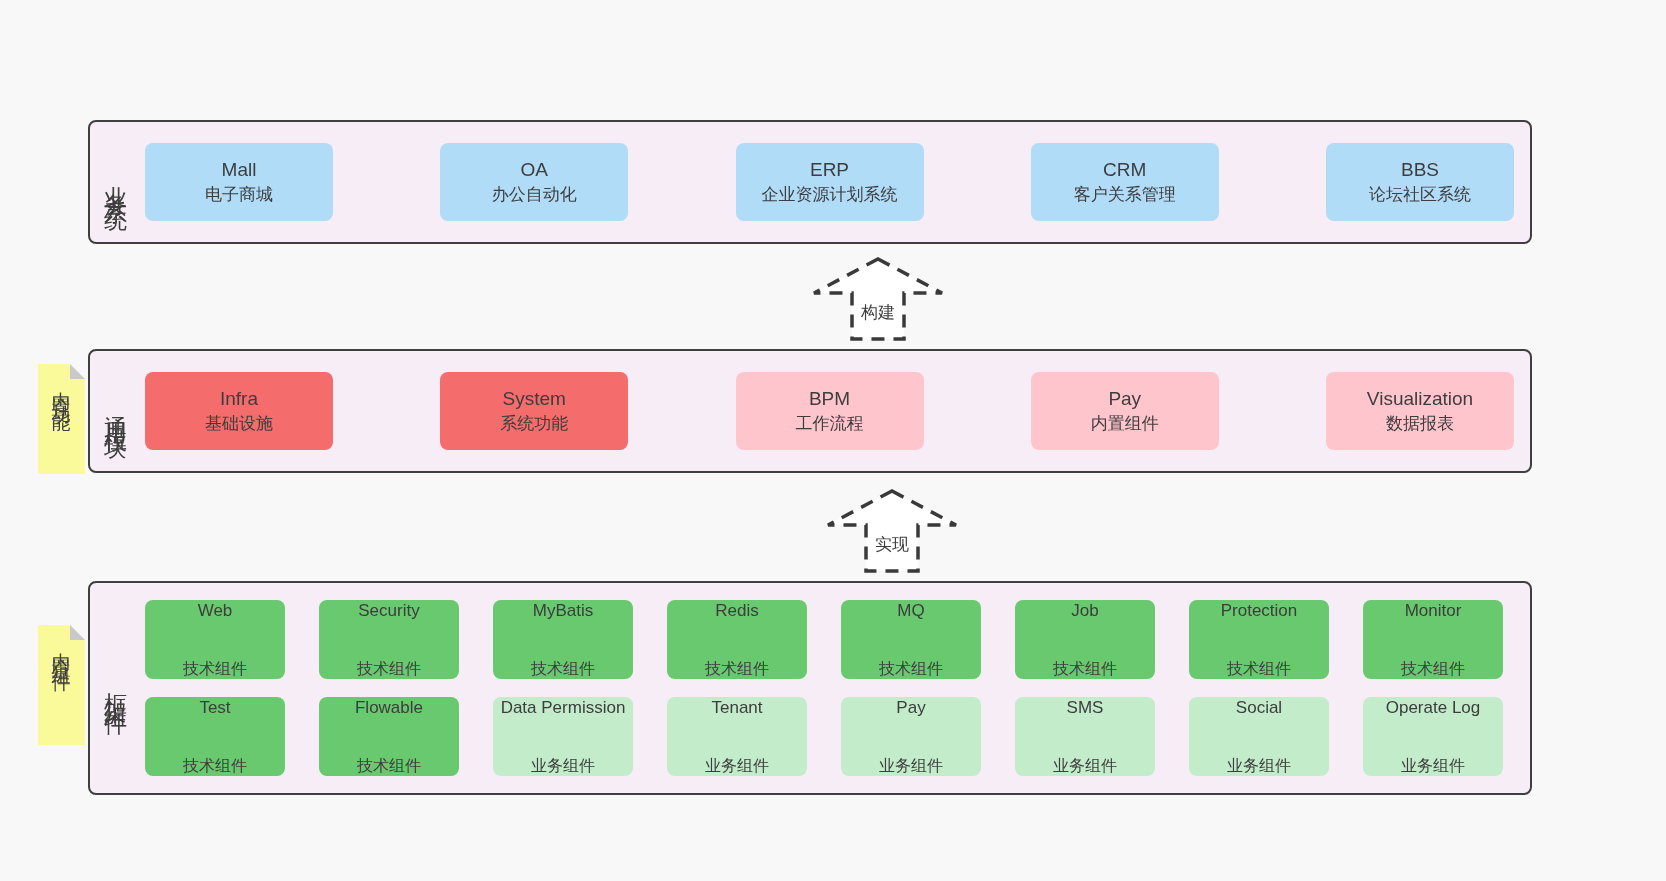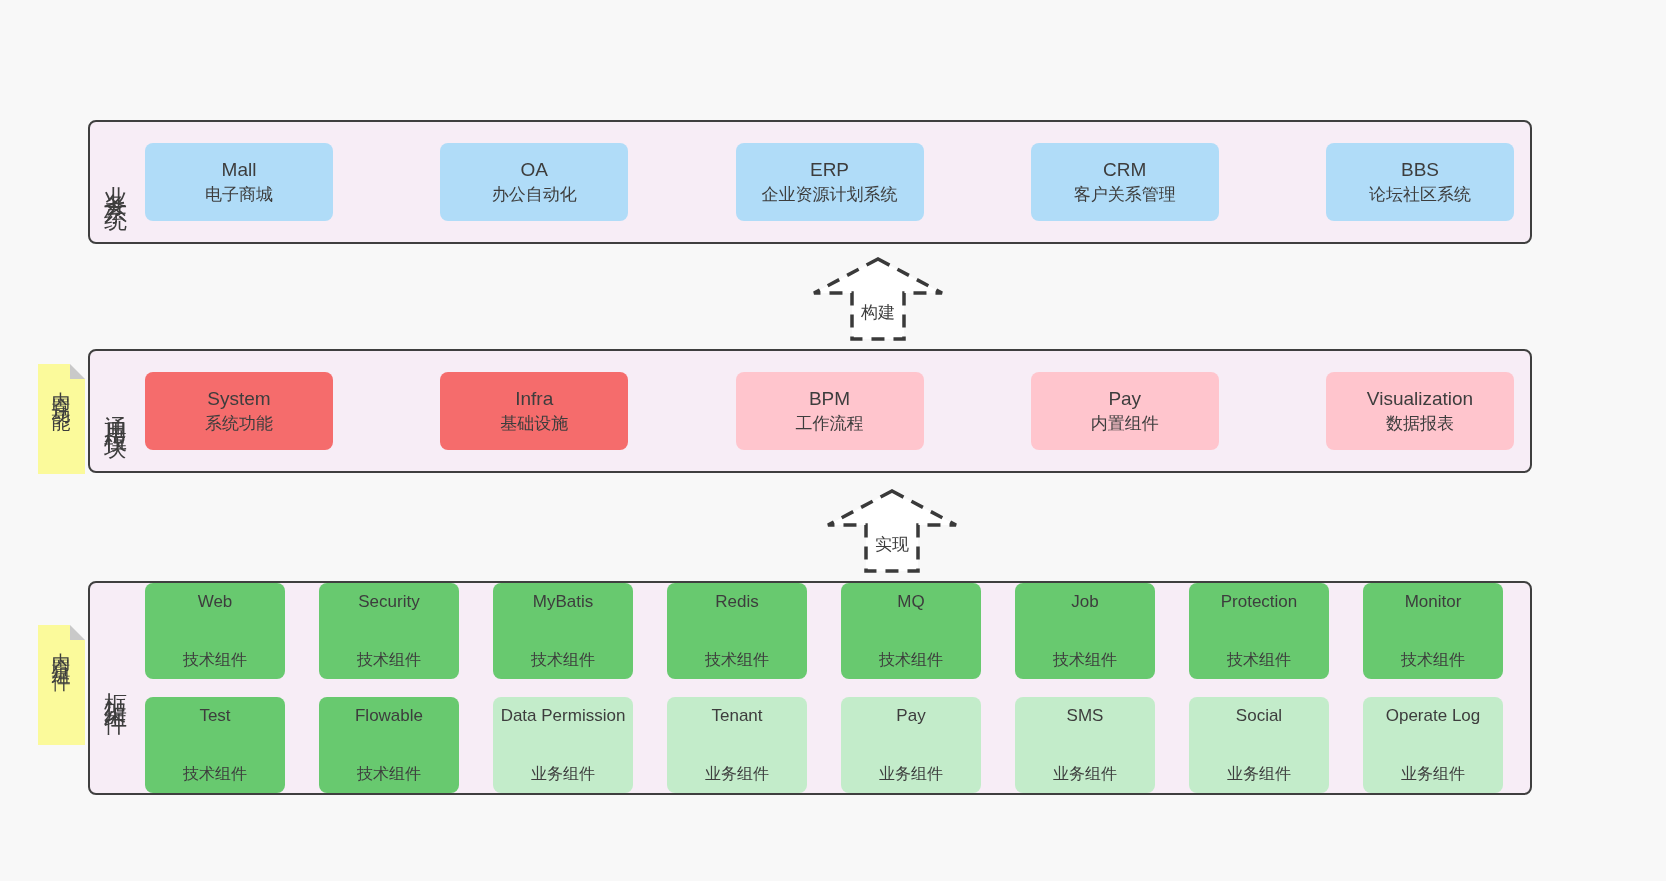--- a/index.html
+++ b/index.html
@@ -43,21 +43,21 @@
 
   
   .grid-rows{
     position:absolute;top:0;bottom:0;left:0;right:0;
     display:flex;flex-direction:column;justify-content:center;gap:18px;
   }
   .grid-row{
     display:flex;justify-content:space-between;
     padding-left:55px;padding-right:27px;
   }
-  .grid-row .box{width:140px;height:96px;}
+  .grid-row .box{width:140px;height:79px;}
   .grid-row .box-title{font-size:17px;}
   .grid-row .box-sub{font-size:16px;margin-top:35px;}
 
   
   .arrow{position:absolute;width:132px;height:84px;}
   .arrow svg{position:absolute;top:0;left:0;}
   .arrow-label{
     position:absolute;left:50%;top:32px;transform:translateX(-50%);
     background:#ffffff;padding:1px 5px;font-size:17px;white-space:nowrap;margin-top:11px;
   }
@@ -113,26 +113,26 @@
     <svg width="132" height="84" viewBox="0 0 132 84">
       <polygon points="66,2 130,36 92,36 92,82 40,82 40,36 2,36" fill="#ffffff" stroke="#3a3a3a" stroke-width="3.5" stroke-dasharray="13 9"></polygon>
     </svg>
     <div class="arrow-label">构建</div>
   </div>
 
   <section class="panel" style="top:349px;height:124px;">
     <div class="v-label">通用模块</div>
     <div class="box-row">
       <div class="box red">
+        <div class="box-title">Infra</div>
+        <div class="box-sub">基础设施</div>
+      </div>
+      <div class="box red">
         <div class="box-title">System</div>
         <div class="box-sub">系统功能</div>
-      </div>
-      <div class="box red">
-        <div class="box-title">Infra</div>
-        <div class="box-sub">基础设施</div>
       </div>
       <div class="box pink">
         <div class="box-title">BPM</div>
         <div class="box-sub">工作流程</div>
       </div>
       <div class="box pink">
         <div class="box-title">Pay</div>
         <div class="box-sub">内置组件</div>
       </div>
       <div class="box pink">

